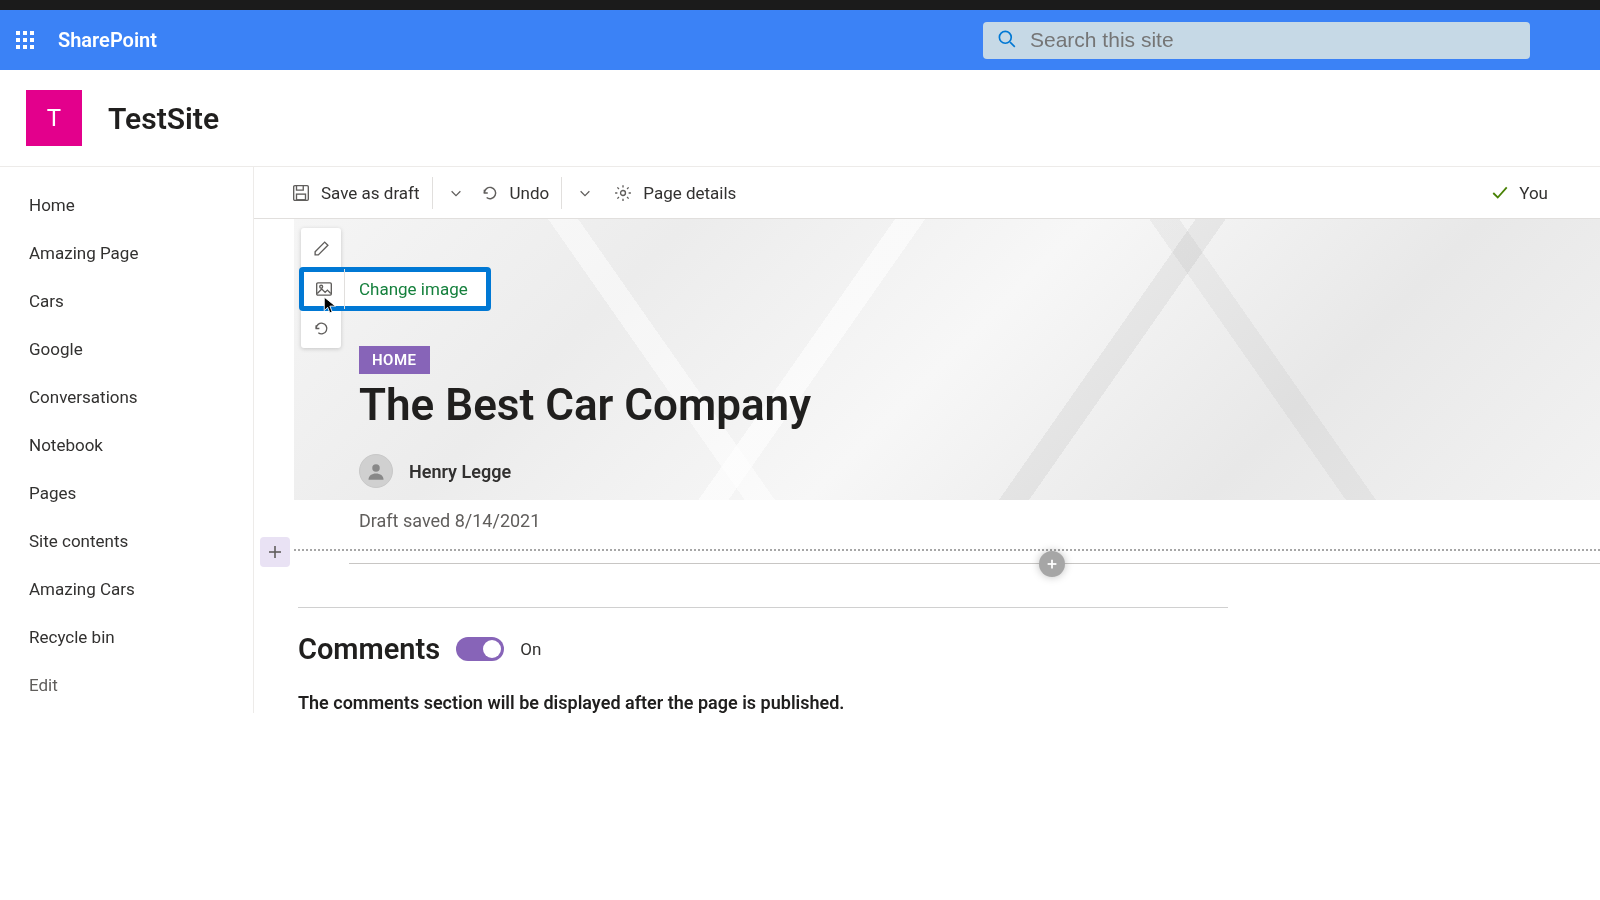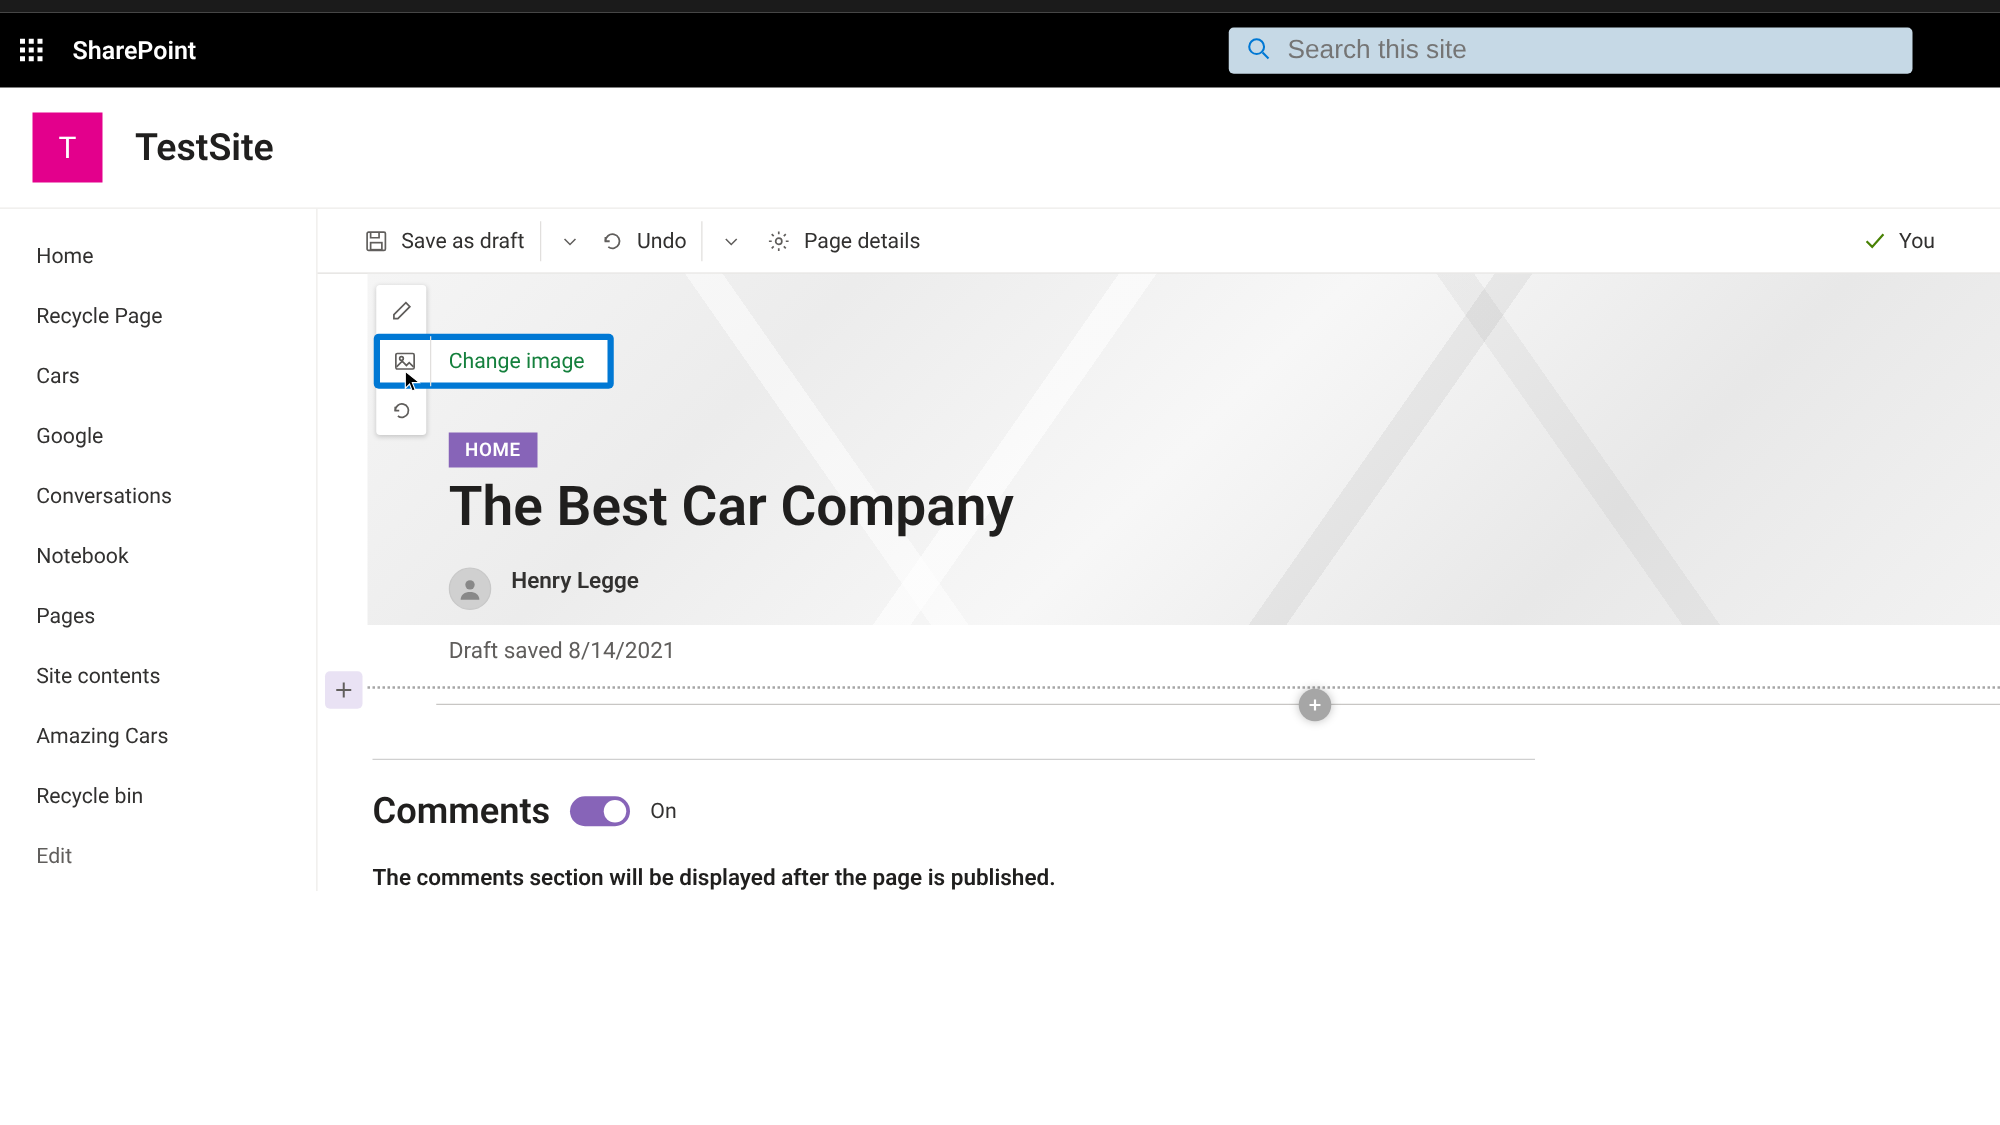--- a/index.html
+++ b/index.html
@@ -2,21 +2,21 @@
 <html><head>
 <meta charset="utf-8">
 <style>
   * { margin: 0; padding: 0; box-sizing: border-box; }
   body { font-family: "Segoe UI", "Segoe UI Web (West European)", -apple-system, BlinkMacSystemFont, Roboto, "Helvetica Neue", sans-serif; background: #fff; color: #323130; overflow: hidden; }
 
   
   .browser-chrome { height: 10px; background: #1b1b1b; width: 100%; }
 
   
-  .suite-bar { height: 60px; background: #000000; display: flex; align-items: center; color: #fff; }
+  .suite-bar { height: 60px; background: #3b82f6; display: flex; align-items: center; color: #fff; }
   .waffle { width: 50px; height: 60px; display: flex; align-items: center; justify-content: center; cursor: pointer; }
   .waffle-grid { display: grid; grid-template-columns: repeat(3, 4px); grid-template-rows: repeat(3, 4px); gap: 3px; }
   .waffle-dot { width: 4px; height: 4px; background: #fff; }
   .brand { font-size: 20px; font-weight: 600; margin-left: 8px; }
   .search-wrap { margin-left: auto; margin-right: 70px; }
   .search-box { width: 547px; height: 37px; background: #c6d9e6; border: none; border-radius: 4px; display: flex; align-items: center; padding: 0 14px; }
   .search-icon { color: #0078d4; margin-right: 14px; }
   .search-input { border: none; background: transparent; font-size: 21px; color: #40474c; outline: none; flex: 1; }
 
   
@@ -60,21 +60,21 @@
   .hero-tool { height: 40px; display:flex; align-items:center; justify-content:center; color:#605e5c; cursor:pointer;}
 
   .flyout { position: absolute; left: 7px; top: 50px; height: 40px; background:#fff; border: 3px solid #0078d4; box-shadow: 0 0 0 2px #0078d4; display:flex; align-items:center; z-index:6; padding-right:18px; border-radius:2px;}
   .flyout .fly-icon { width: 40px; display:flex; align-items:center; justify-content:center; color:#605e5c; position:relative;}
   .fly-sep { width:1px; height:40px; background:#e1dfdd; margin-right:14px;}
   .flyout .fly-label { font-size: 17px; color:#15803d; }
   .cursor-overlay { position:absolute; left:18px; top:16px; }
 
   .badge { position:absolute; left:65px; top:127px; background:#8764b8; color:#fff; font-size:15px; font-weight:600; letter-spacing:0.5px; padding:5px 13px; z-index:3;}
   .page-title { position:absolute; left:65px; top:160px; font-size:44px; font-weight:600; color:#201f1e; z-index:3;}
-  .author { position:absolute; left:65px; top:235px; display:flex; align-items:flex-start; gap:16px; z-index:3;}
+  .author { position:absolute; left:65px; top:235px; display:flex; align-items:center; gap:16px; z-index:3;}
   .avatar { width:34px; height:34px; border-radius:50%; background:#d0d0d0; display:flex; align-items:center; justify-content:center; border:1px solid #c8c8c8;}
   .avatar svg { color:#888;}
   .author-name { font-size:18px; font-weight:600; color:#323130;}
 
   .draft-info { margin: 10px 0 0 65px; font-size:18px; color:#605e5c; }
 
   
   .section-divider-wrap { margin-top: 18px; position:relative; height: 32px; }
   .dotted-line { border-top: 2px dotted #a6a6a6; position:absolute; left:0; right:0; top:0;}
   .solid-line { border-top: 1px solid #c8c6c4; position:absolute; left:55px; right:0; top:14px;}
@@ -126,21 +126,21 @@
 
 <div class="site-header">
   <div class="site-logo">T</div>
   <div class="site-title">TestSite</div>
 </div>
 
 <div class="layout">
 
   <div class="left-nav">
     <div class="nav-item">Home</div>
-    <div class="nav-item">Recycle Page</div>
+    <div class="nav-item">Amazing Page</div>
     <div class="nav-item">Cars</div>
     <div class="nav-item">Google</div>
     <div class="nav-item">Conversations</div>
     <div class="nav-item">Notebook</div>
     <div class="nav-item">Pages</div>
     <div class="nav-item">Site contents</div>
     <div class="nav-item">Amazing Cars</div>
     <div class="nav-item">Recycle bin</div>
     <div class="nav-item nav-edit">Edit</div>
   </div>

